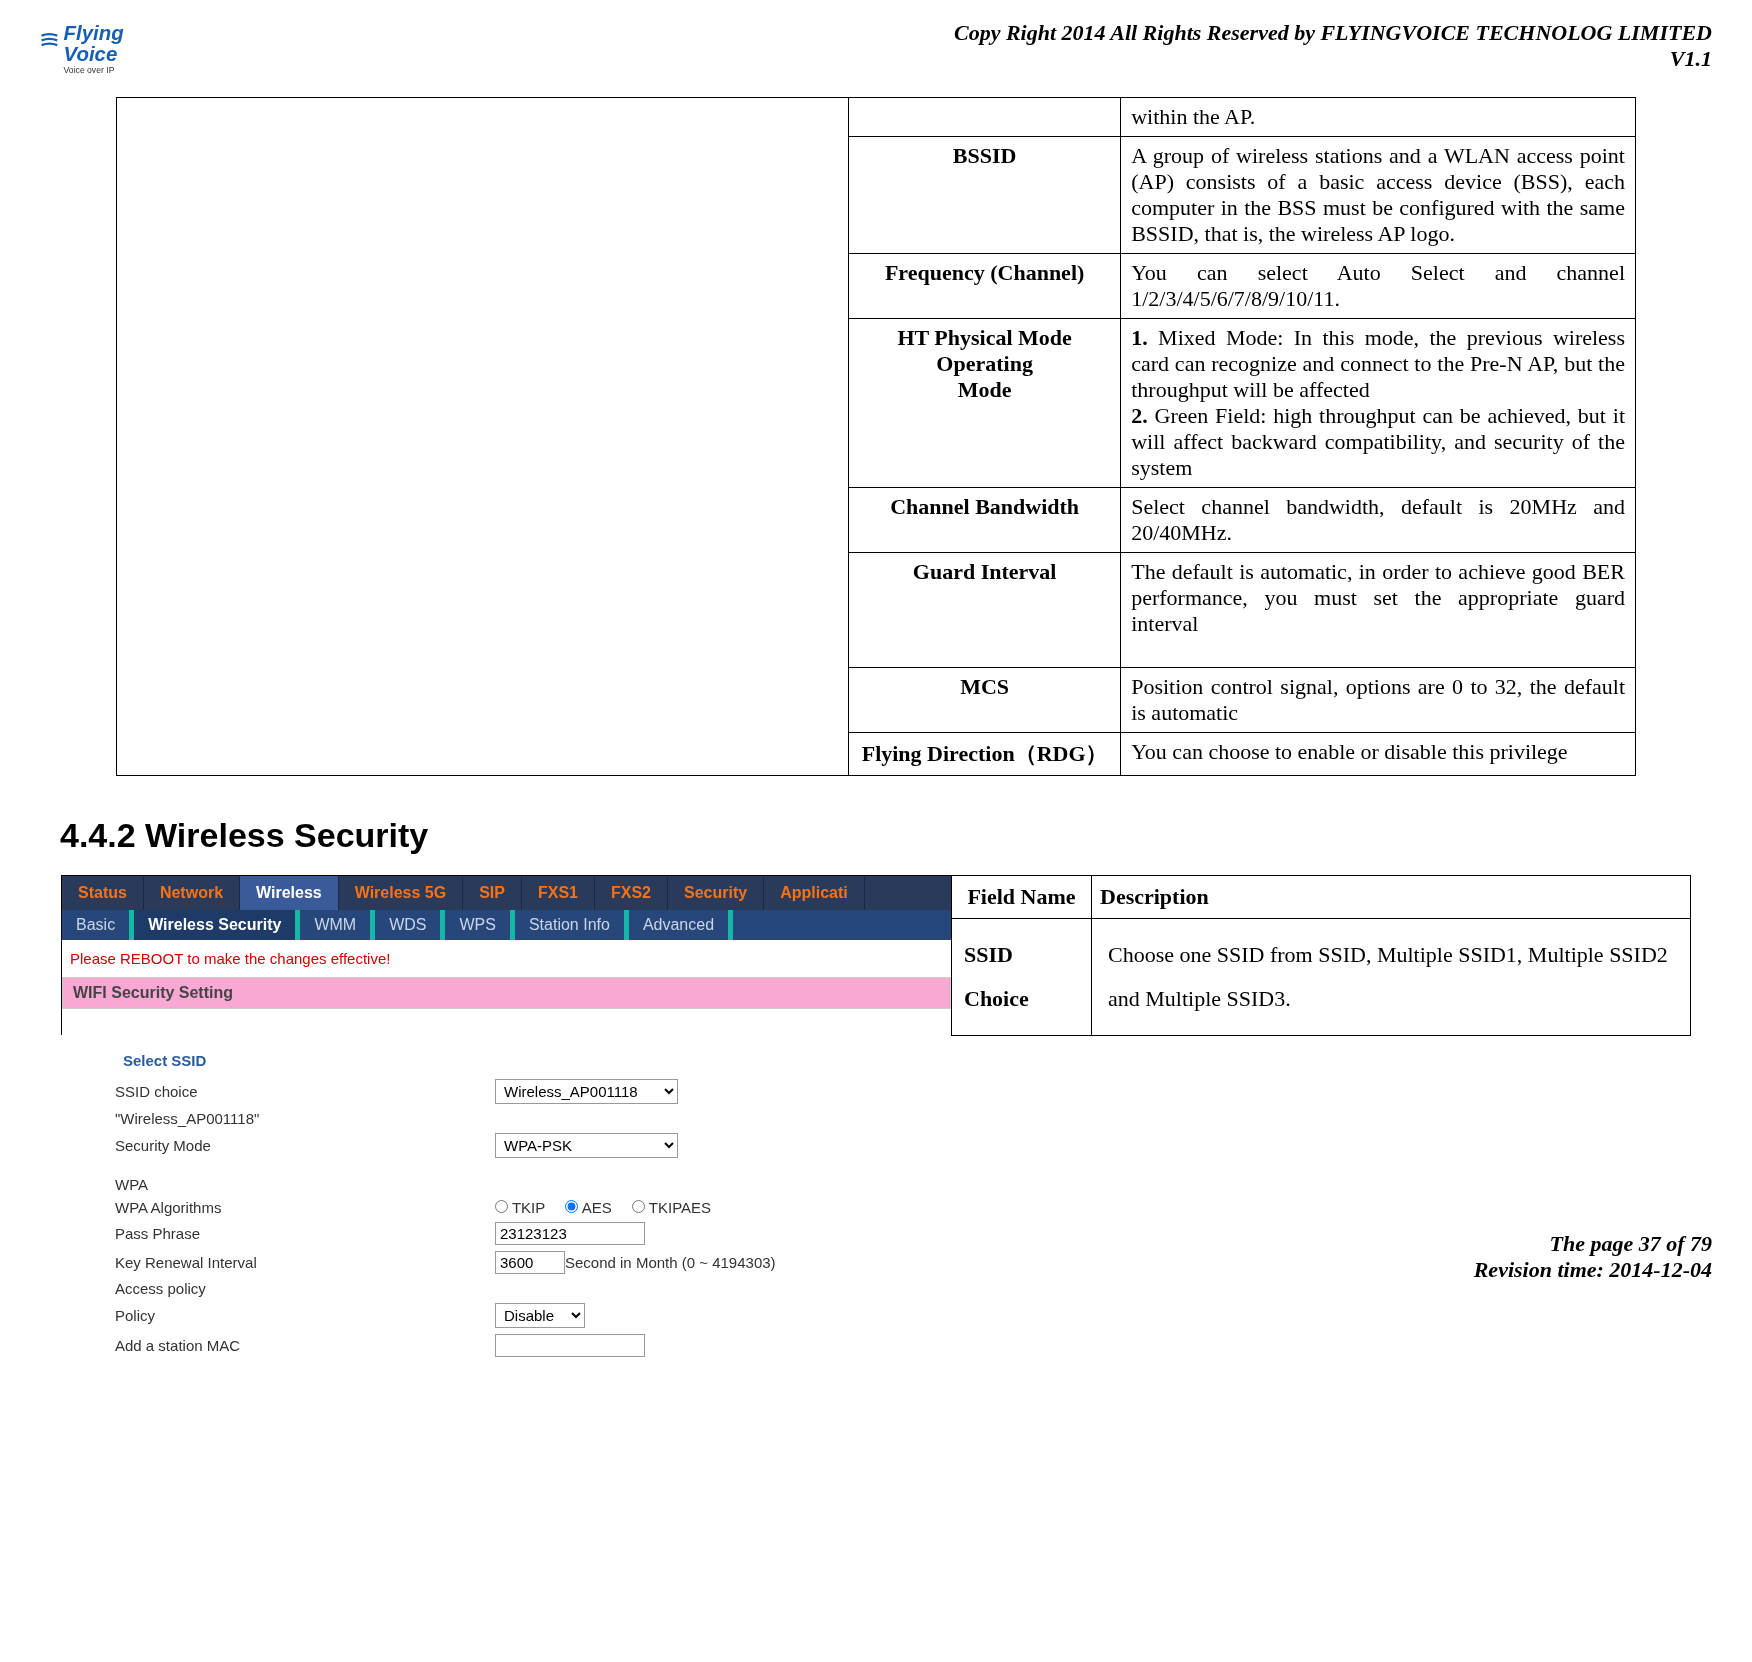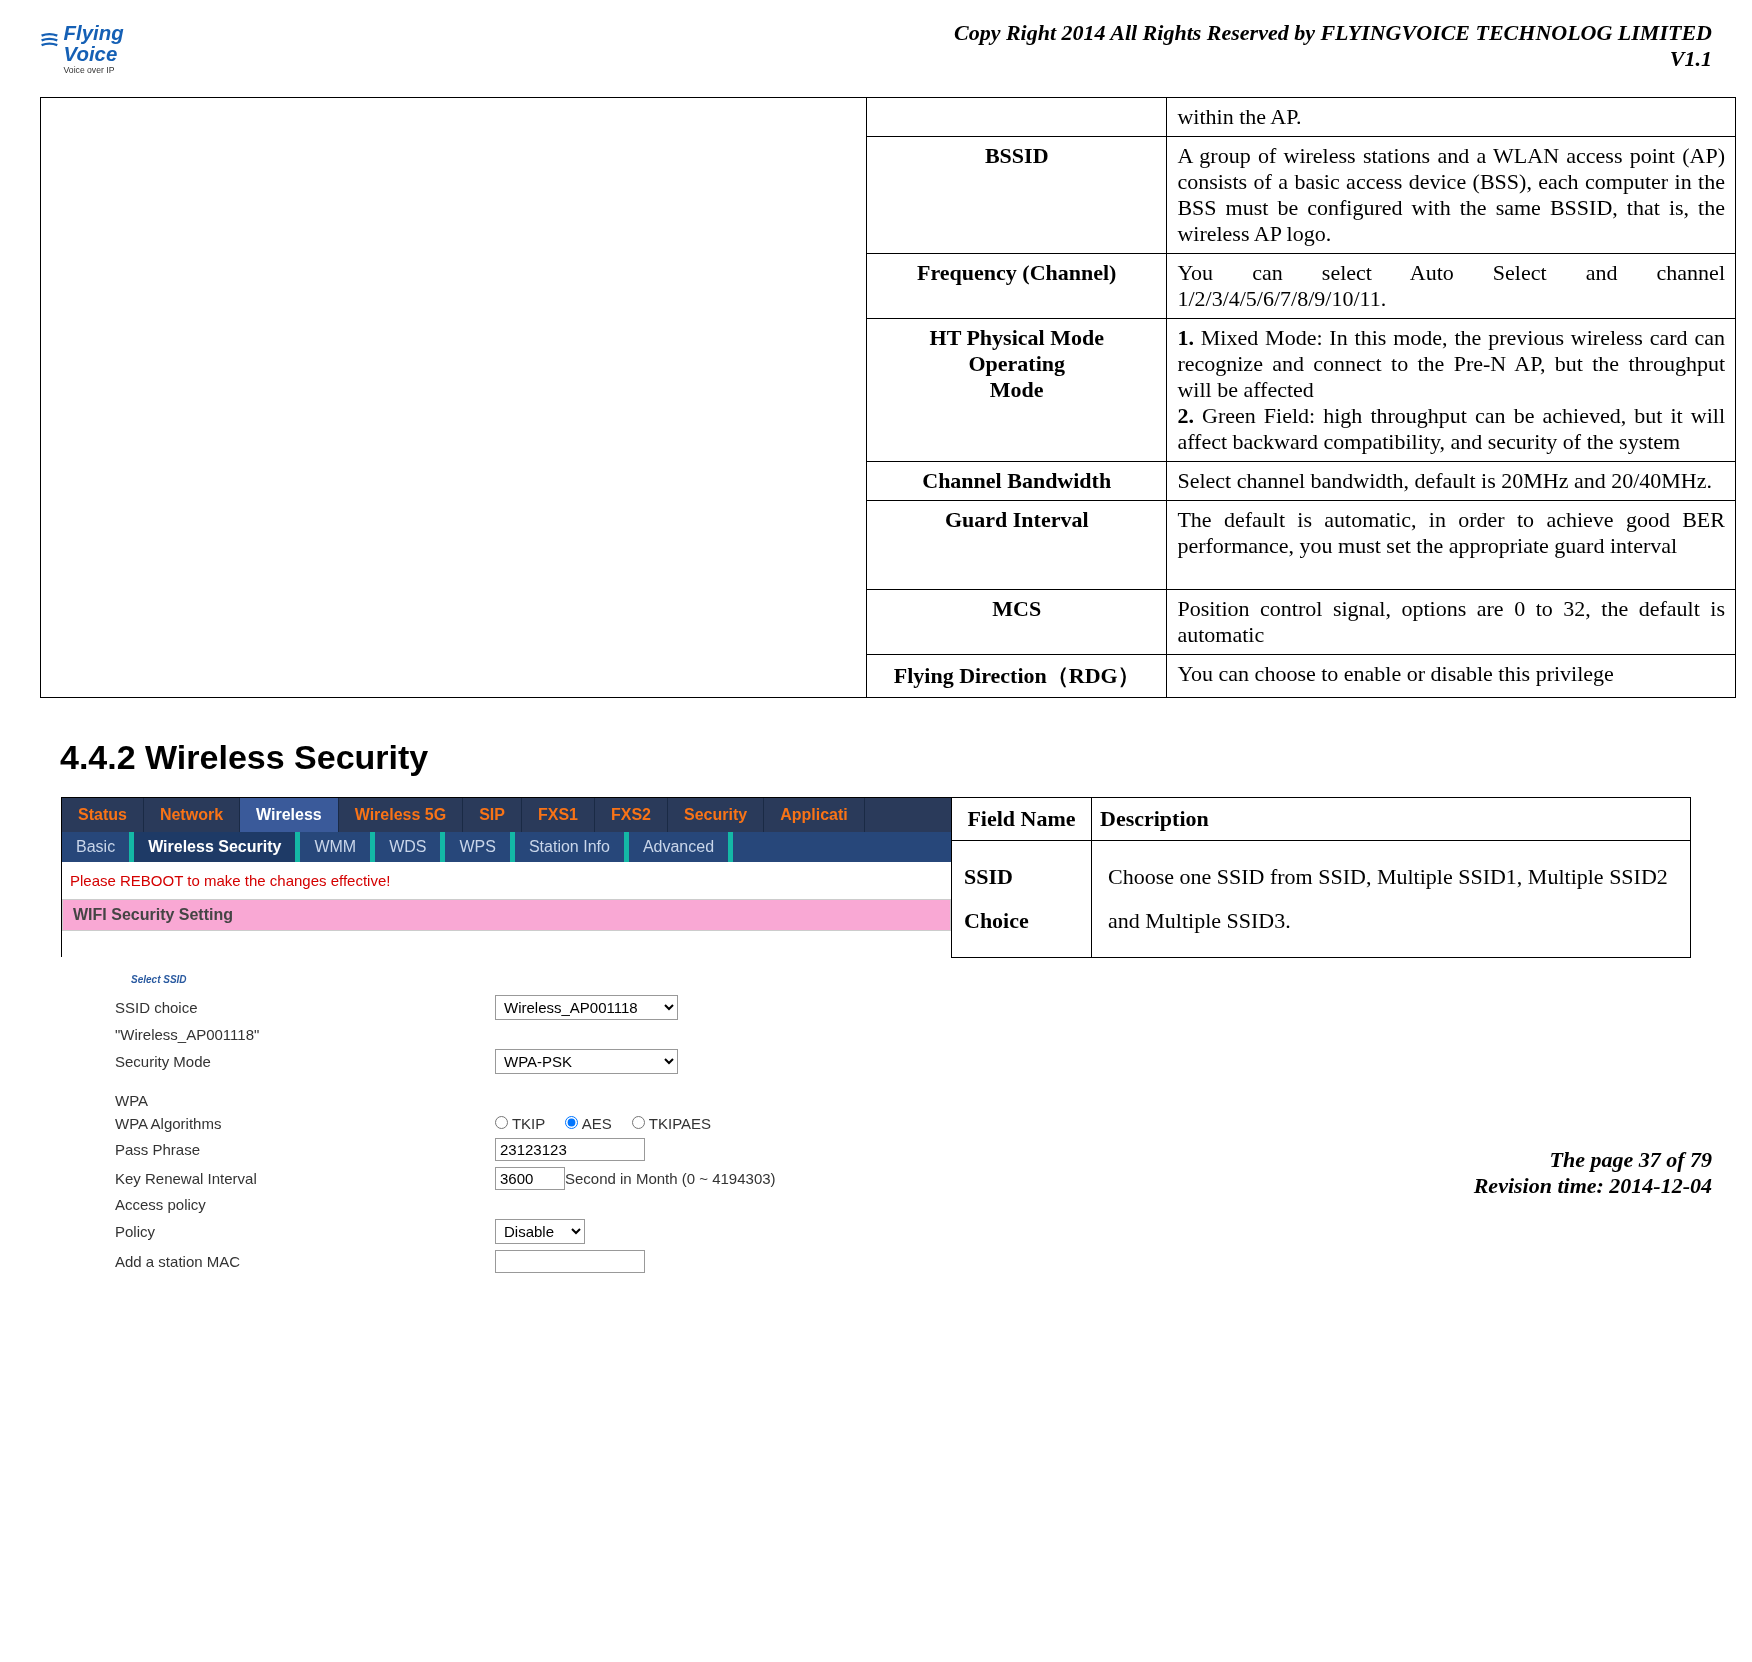--- a/index.html
+++ b/index.html
@@ -12,21 +12,21 @@
       position: relative;
     }
     .header { display: flex; justify-content: space-between; align-items: flex-start; margin-bottom: 10px; }
     .logo { width: 110px; }
     .logo-svg { width: 100%; height: auto; }
     .header-text { text-align: right; font-style: italic; font-weight: bold; font-size: 22px; }
     .version { font-size: 22px; }
     .main-table {
       border-collapse: collapse;
       margin: 0 auto 40px;
-      width: 1696px;
+      width: 1520px;
     }
     .main-table td { border: 1px solid #000; padding: 6px 10px; font-size: 22px; vertical-align: top; }
     .main-table td.image-cell { border: 1px solid #000; width: 770px; }
     .main-table td.field { font-weight: bold; text-align: center; width: 280px; vertical-align: top; padding-top: 6px; }
     .main-table td.desc { text-align: justify; width: 530px; }
     .section-heading {
       font-family: Arial, Helvetica, sans-serif;
       font-weight: 700;
       font-size: 34px;
       margin: 20px 0 20px 20px;
@@ -65,21 +65,21 @@
     .subtab.active { background: #1e3a66; color: #fff; font-weight: bold; }
     .reboot-msg { color: #d40000; padding: 10px 8px; font-size: 15px; }
     .panel-head {
       background: #f9a8d4;
       border: 1px solid #ccc;
       padding: 6px 10px;
       font-weight: bold;
       color: #444;
     }
     .form-area { padding: 10px 14px; }
-    .subhead { color: #2a5aa0; font-weight: bold; margin: 6px 16px 10px; font-size: 10px; font-style: italic; }
+    .subhead { color: #2a5aa0; font-weight: bold; margin: 6px 8px 10px; font-size: 15px; }
     .form-row { display: flex; align-items: center; margin: 6px 0; font-size: 15px; color: #333; }
     .form-row .lbl { width: 380px; }
     .form-row select, .form-row input[type="text"] {
       font-family: Tahoma, Arial, sans-serif; font-size: 15px; padding: 2px 4px;
       border: 1px solid #999; background: #fff;
     }
     .form-row input[type="text"] { width: 150px; }
     .form-row select { width: 183px; }
     .radio-grp label { margin-right: 16px; }
     .footer {

